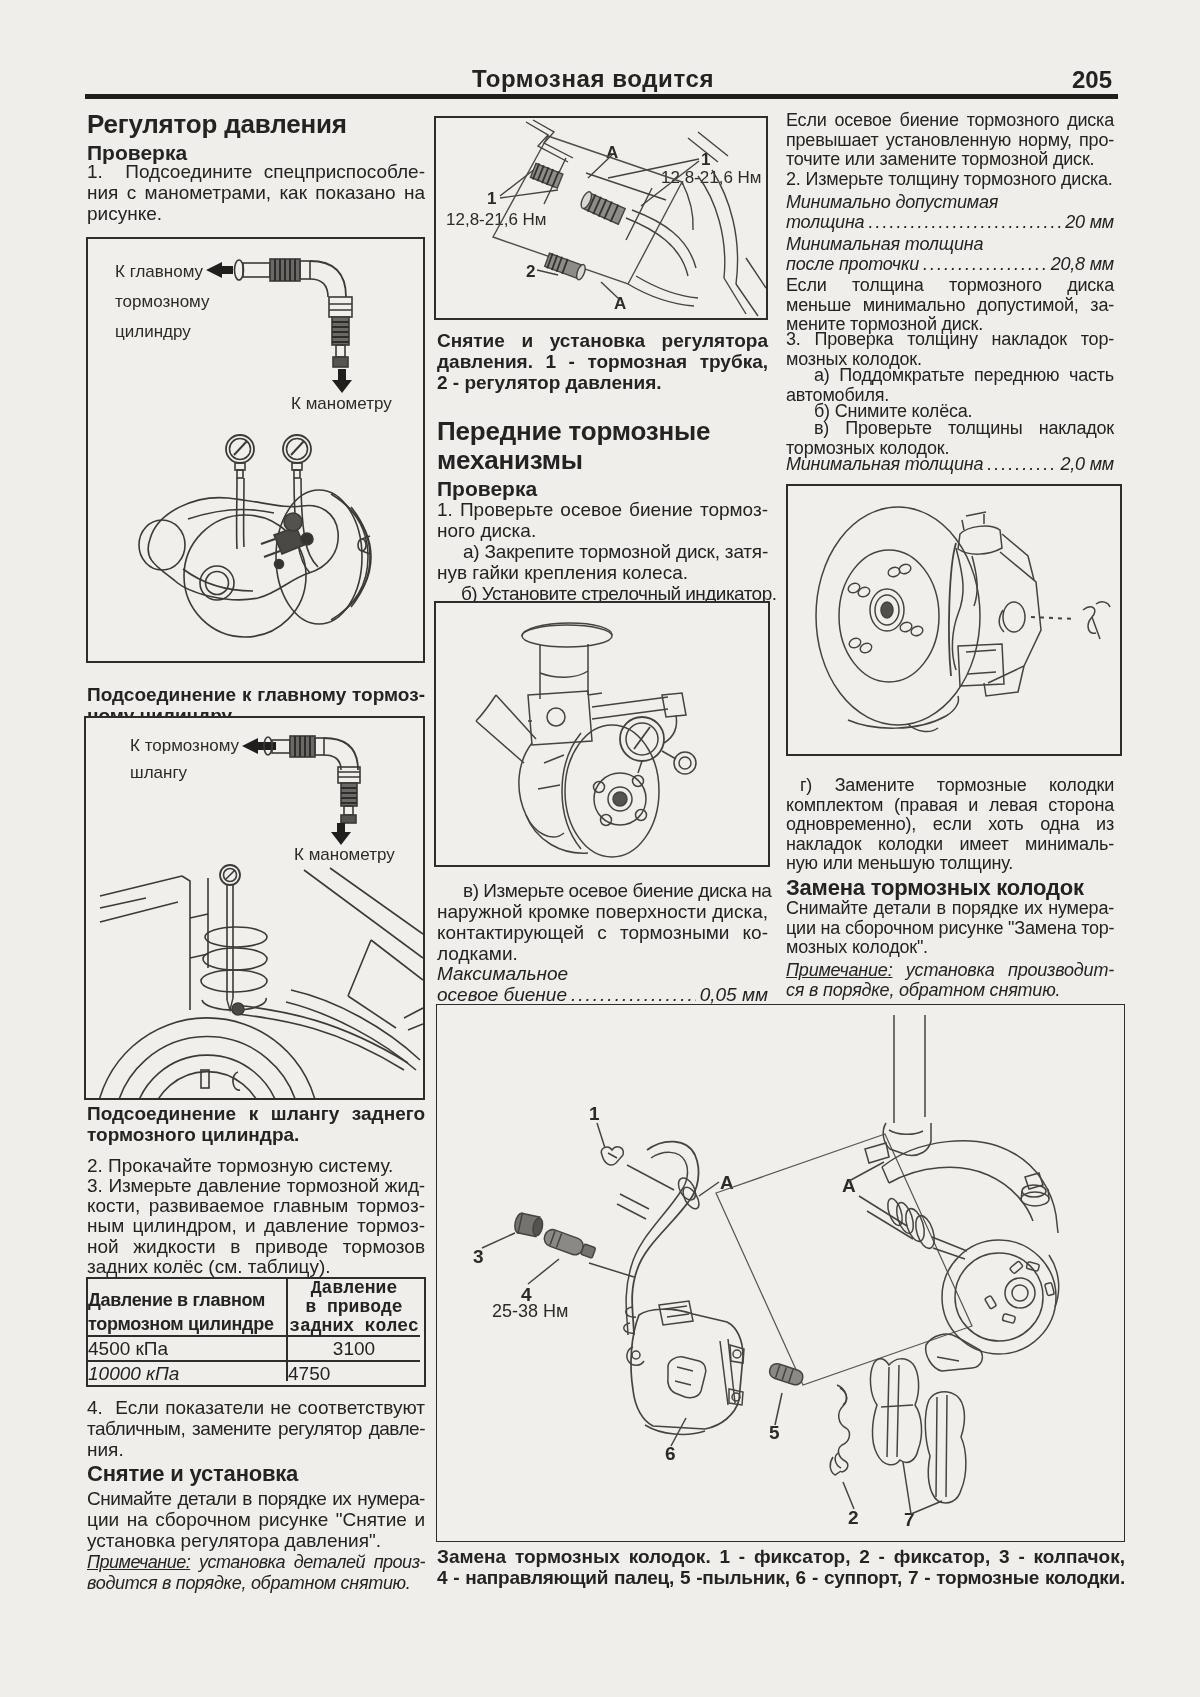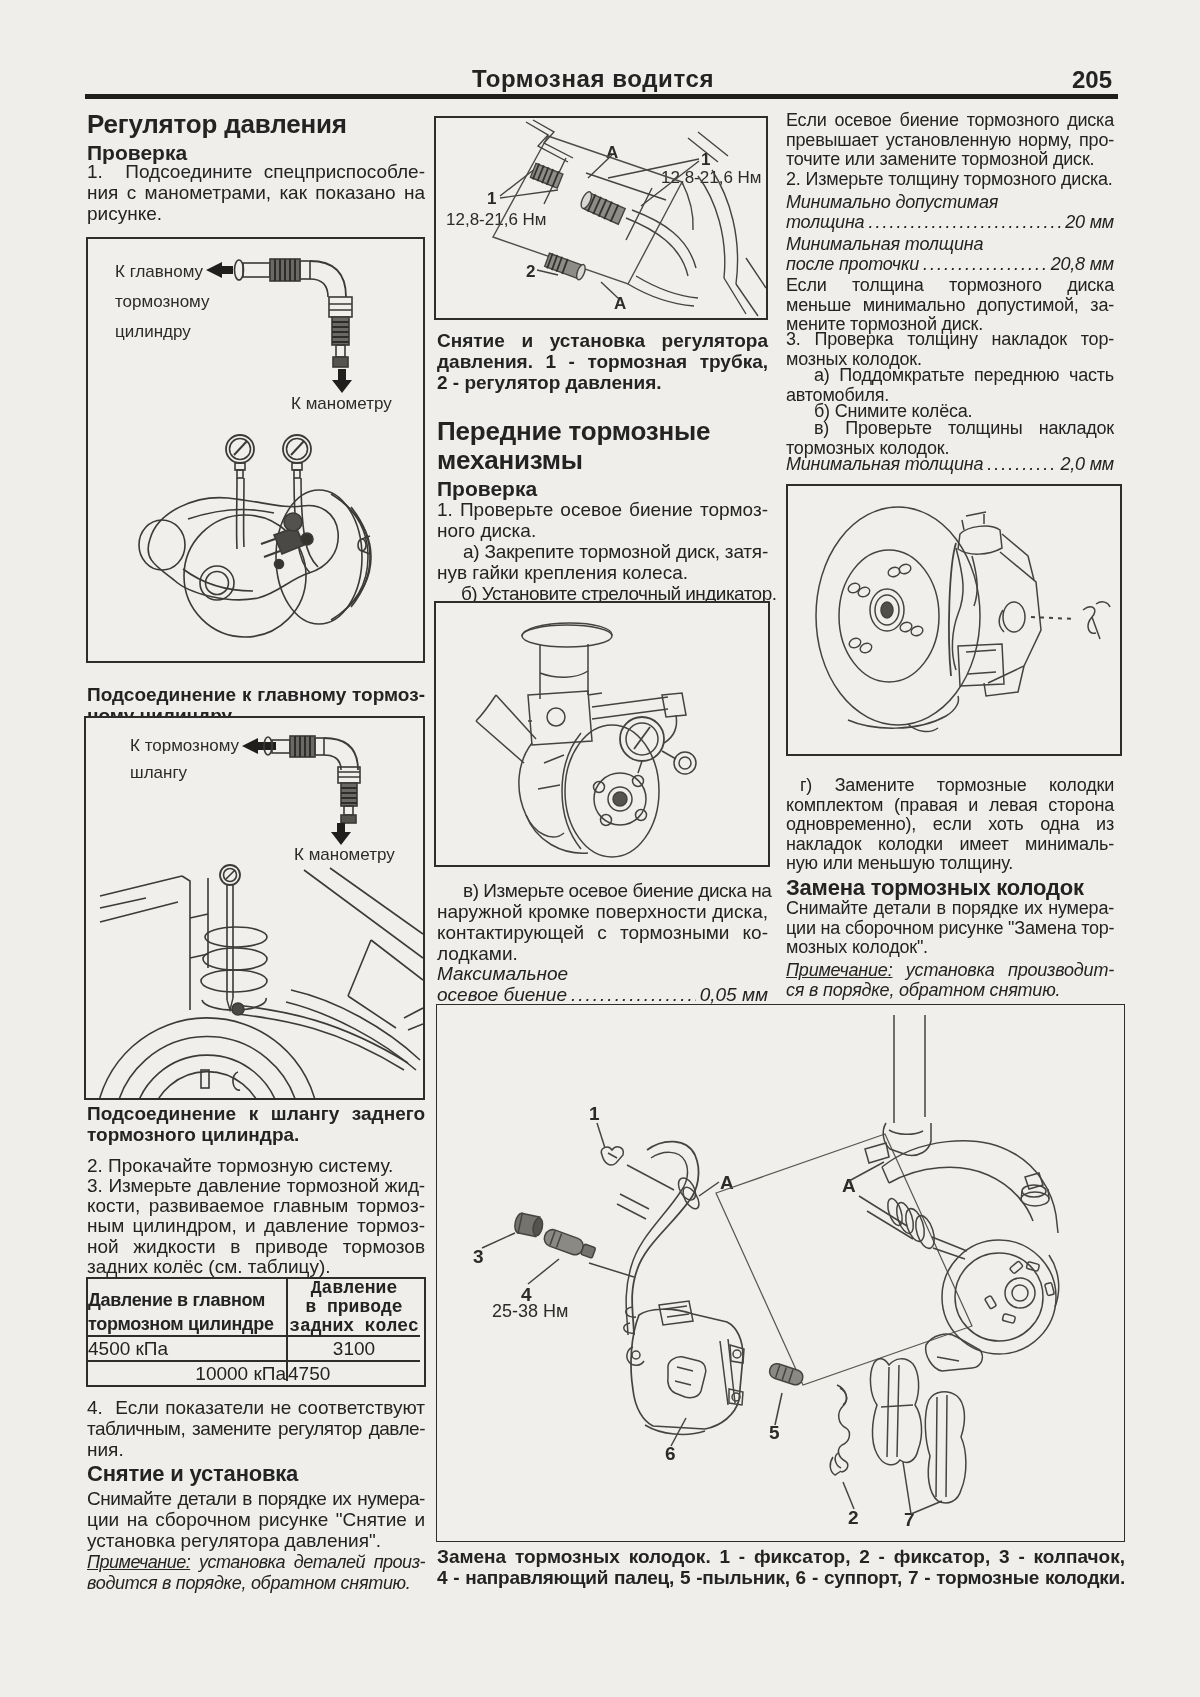--- a/index.html
+++ b/index.html
@@ -178,21 +178,21 @@
 </div>
 
 <div class="abs" style="left:86px;top:1277px;width:336px;height:106px;border:2px solid #2e2d2b;">
   <div class="abs" style="left:198px;top:0;width:2px;height:102px;background:#2e2d2b;"></div>
   <div class="abs" style="left:0;top:56px;width:332px;height:2px;background:#2e2d2b;"></div>
   <div class="abs" style="left:0;top:81px;width:332px;height:2px;background:#2e2d2b;"></div>
   <div class="abs b" style="left:0;top:9px;width:198px;text-align:left;font-size:18px;line-height:24px;letter-spacing:-0.3px;white-space:nowrap;">Давление в главном<br>тормозном цилиндре</div>
   <div class="abs b" style="left:200px;top:0px;width:132px;text-align:center;font-size:18px;line-height:19px;white-space:nowrap;font-family:Liberation Mono, monospace;">Давление<br>в приводе<br>задних колес</div>
   <div class="abs" style="left:0;top:59px;width:198px;font-size:19px;">4500 кПа</div>
   <div class="abs" style="left:200px;top:59px;width:132px;text-align:center;font-size:19px;">3100</div>
-  <div class="abs" style="left:0;top:84px;width:198px;text-align:right;font-size:19px;">10000 кПа</div>
+  <div class="abs" style="left:0;top:84px;width:198px;text-align:left;font-size:19px;font-style:italic;">10000 кПа</div>
   <div class="abs" style="left:200px;top:84px;width:132px;font-size:19px;">4750</div>
 </div>
 
 <div class="abs t" style="left:87px;top:1397px;width:338px;">
   <div class="j">4.&nbsp;&nbsp;Если показатели не соответствуют</div>
   <div class="j" style="letter-spacing:-0.5px;">табличным, замените регулятор давле-</div>
   <div>ния.</div>
 </div>
 <div class="abs h2b" style="left:87px;top:1461px;width:339px;">Снятие и установка</div>
 <div class="abs t" style="left:87px;top:1488px;width:338px;">

